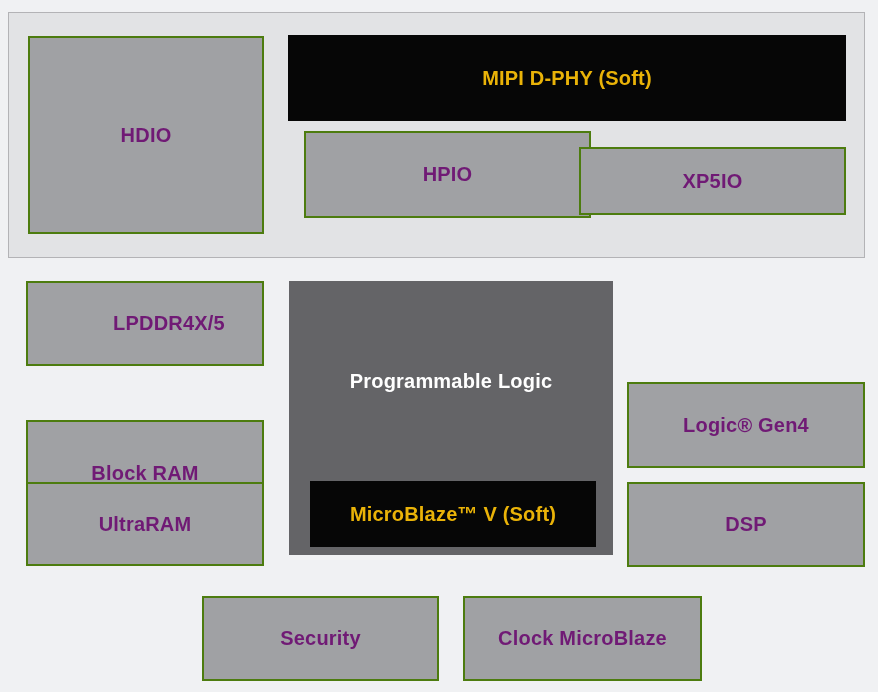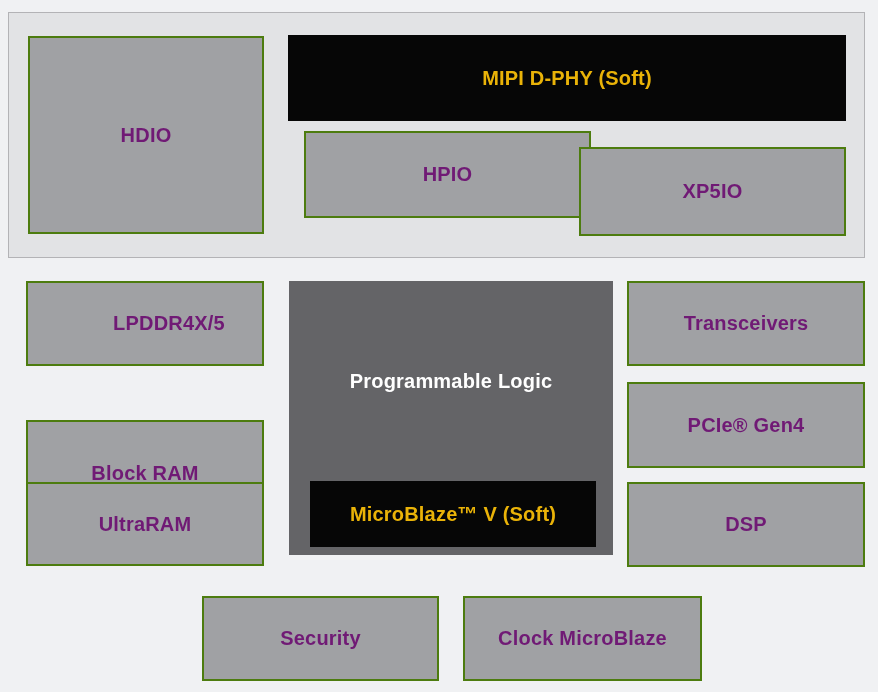--- a/index.html
+++ b/index.html
@@ -48,21 +48,21 @@
     width: 857px;
     height: 246px;
     background: #e2e3e5;
     border: 1px solid #b3b3b6;
     box-sizing: border-box;
   }
   
   .hdio        { left: 28px;  top: 36px;  width: 236px; height: 198px; }
   .mipi        { left: 288px; top: 35px;  width: 558px; height: 86px;  }
   .hpio        { left: 288px; top: 131px; width: 287px; height: 87px; margin-left: 16px;  }
-  .xp5io       { left: 579px; top: 147px; width: 267px; height: 89px;  }
+  .xp5io       { left: 579px; top: 147px; width: 267px; height: 68px;  }
   
   .lpddr       { left: 26px;  top: 281px; width: 238px; height: 85px; padding-left: 48px;  }
   .blockram    { left: 26px;  top: 382px; width: 238px; height: 106px; margin-top: 38px;  }
   .ultraram    { left: 26px;  top: 482px; width: 238px; height: 84px;  }
   
   .pl          { left: 289px; top: 281px; width: 324px; height: 274px; padding-left: 47px; }
   .pl .pl-label {
     position: absolute;
     top: 0;
     left: 0;
@@ -116,26 +116,23 @@
     <span>UltraRAM</span>
   </div>
 
   <div class="block dark pl">
     <div class="pl-label">Programmable Logic</div>
     <div class="block black microblaze">
       <span>MicroBlaze™ V (Soft)</span>
     </div>
   </div>
 
-  <div class="block gray xcvr">
-    <span>Transceivers</span>
-  </div>
 
   <div class="block gray pcie">
-    <span>PCIe® Gen4</span>
+    <span>Logic® Gen4</span>
   </div>
 
   <div class="block gray security">
     <span>Security</span>
   </div>
 
   <div class="block gray dsp">
     <span>DSP</span>
   </div>
 

